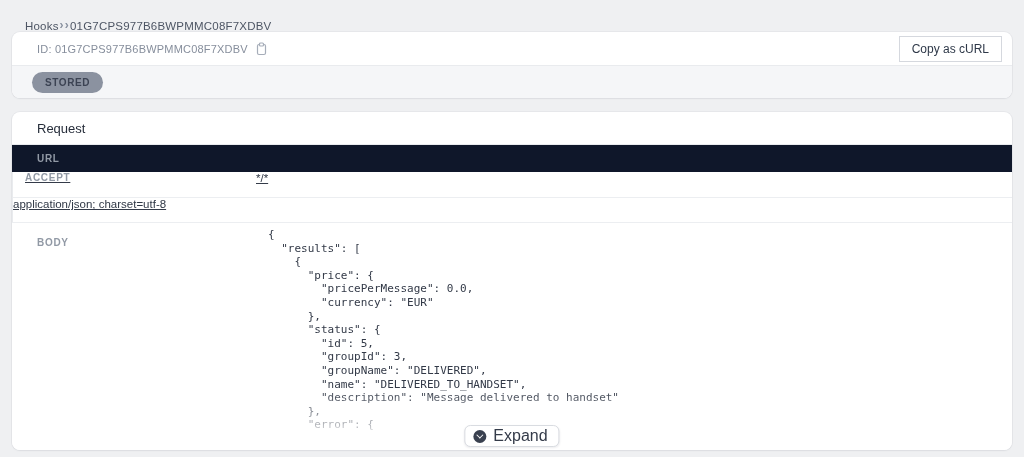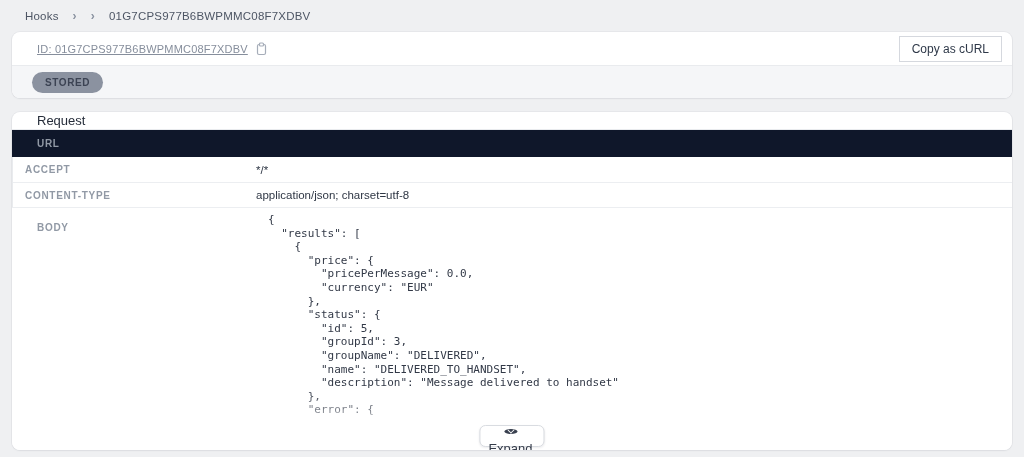--- a/index.html
+++ b/index.html
@@ -8,23 +8,23 @@
     background: #eff0f2;
     font-family: "Liberation Sans", sans-serif;
     color: #343b49;
     -webkit-font-smoothing: antialiased;
   }
 
   
   .breadcrumb {
     height: 32px;
     display: flex;
-    align-items: center;
+    align-items: flex-end;
     padding: 0 25px;
-    gap: 14px;
+    gap: 1px;
     font-size: 11.5px;
     font-weight: 500;
     letter-spacing: 0.2px;
     color: #4d5564;
   }
   .crumb { cursor: pointer; }
   .crumb-sep {
     color: #8a92a0;
     font-size: 12px;
     font-weight: 700;
@@ -43,21 +43,20 @@
   .id-row {
     height: 33px;
     display: flex;
     align-items: center;
     padding: 0 10px 0 25px;
   }
   .id-text {
     font-size: 11px;
     letter-spacing: 0.2px;
     color: #868e9c;
-    text-decoration: underline;
   }
   .clip-icon { margin-left: 7px; display: inline-flex; cursor: pointer; }
   .copy-curl-btn {
     margin-left: auto;
     background: #ffffff;
     border: 1px solid #d5d8de;
     border-radius: 0;
     padding: 5px 12px;
     font-size: 12px;
     font-weight: 500;
@@ -87,21 +86,21 @@
   
   .gap { height: 14px; }
 
   
   .request-card {
     position: relative;
     height: 338px;
     overflow: hidden;
   }
   .request-title-row {
-    height: 18px;
+    height: 33px;
     display: flex;
     align-items: center;
     padding: 0 25px;
     border-bottom: 1px solid #e9ebee;
   }
   .request-title { font-size: 13px; font-weight: 500; color: #262d3a; }
 
   .section-label {
     font-size: 10px;
     font-weight: 600;
@@ -127,22 +126,22 @@
     flex: none;
     padding: 9px 0 0 25px;
   }
   .headers-table {
     flex: 1;
     border-left: 1px solid #e9ebee;
   }
   .header-item {
     height: 25px;
     display: flex;
-    align-items: center;
     border-top: 1px solid #eceef1;
+    text-decoration: underline;
   }
   .header-item:first-child { border-top: none; }
   .header-name {
     width: 243px;
     flex: none;
     padding-left: 12px;
     font-size: 10px;
     font-weight: 600;
     letter-spacing: 0.7px;
     color: #9199a5;
@@ -185,27 +184,26 @@
     bottom: 3px;
     transform: translateX(-50%);
     display: flex;
     align-items: center;
     gap: 7px;
     background: #ffffff;
     border: 1px solid #d9dce1;
     border-radius: 6px;
     padding: 3px 11px 3px 8px;
     height: 22px;
-    font-size: 13px;
+    font-size: 16px;
     font-weight: 500;
     color: #343b49;
     font-family: "Liberation Sans", sans-serif;
     cursor: pointer;
     box-shadow: 0 1px 2px rgba(20,30,50,0.08);
-    flex-direction: column;
   }
   .expand-circle {
     width: 13px;
     height: 13px;
     border-radius: 50%;
     background: #39404f;
     display: flex;
     align-items: center;
     justify-content: center;
   }
@@ -254,21 +252,20 @@
     <span class="section-label">URL</span>
   </div>
 
   <div class="headers-row">
     <div class="headers-table">
       <div class="header-item">
         <span class="header-name">ACCEPT</span>
         <span class="header-value">*/*</span>
       </div>
       <div class="header-item">
-        <span class="header-name">CONTENT-TYPE</span>
         <span class="header-value">application/json; charset=utf-8</span>
       </div>
     </div>
   </div>
 
   <div class="body-row">
     <div class="body-label-col">
       <span class="section-label">BODY</span>
     </div>
     <pre class="body-code">{

